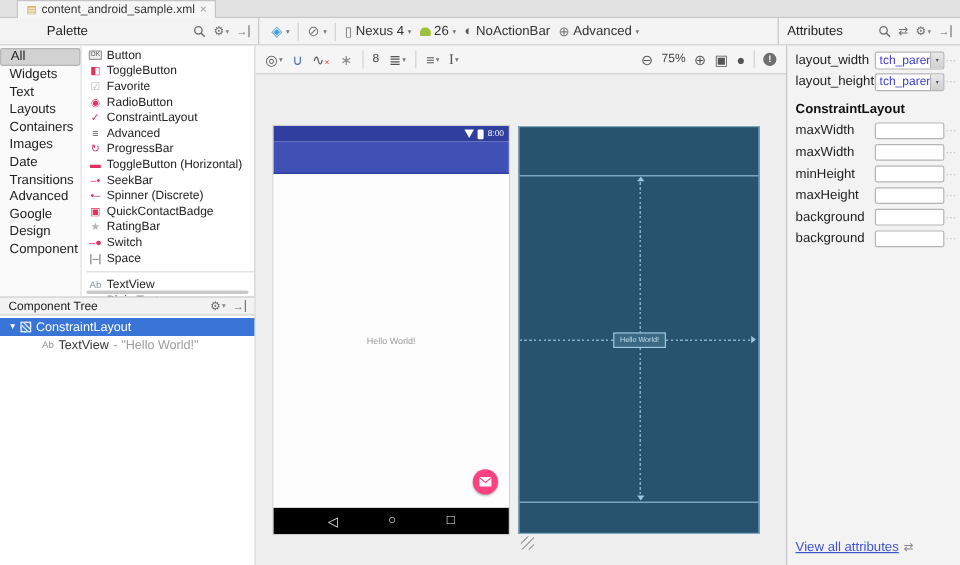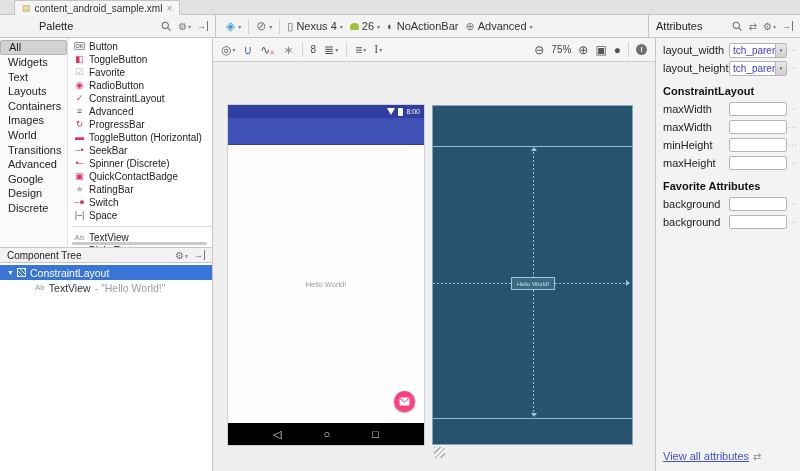--- a/index.html
+++ b/index.html
@@ -207,26 +207,26 @@
 
   <div class="leftPanel">
     <div class="paletteBody">
       <div class="cats">
         <div class="cat sel">All</div>
         <div class="cat">Widgets</div>
         <div class="cat">Text</div>
         <div class="cat">Layouts</div>
         <div class="cat">Containers</div>
         <div class="cat">Images</div>
-        <div class="cat">World</div>
+        <div class="cat">Date</div>
         <div class="cat">Transitions</div>
         <div class="cat">Advanced</div>
         <div class="cat">Google</div>
         <div class="cat">Design</div>
-        <div class="cat">Discrete</div>
+        <div class="cat">Component</div>
       </div>
       <div class="items">
         <div class="pitem">
             <span class="pico okbadge"><span>OK</span></span>
             <span>Button</span>
           </div>
         <div class="pitem">
             <span class="pico pink">◧</span>
             <span>ToggleButton</span>
           </div>
@@ -429,21 +429,20 @@
       <span class="alabel">minHeight</span>
       <input class="ainput" style="">
       <span class="dots">⋯</span>
     </div>
     <div class="arow">
       <span class="alabel">maxHeight</span>
       <input class="ainput" style="">
       <span class="dots">⋯</span>
     </div>
 
-    <div class="asec">Favorite Attributes</div>
     <div class="arow">
       <span class="alabel">background</span>
       <input class="ainput" style="">
       <span class="dots">⋯</span>
     </div>
     <div class="arow">
       <span class="alabel">background</span>
       <input class="ainput" style="">
       <span class="dots">⋯</span>
     </div>

